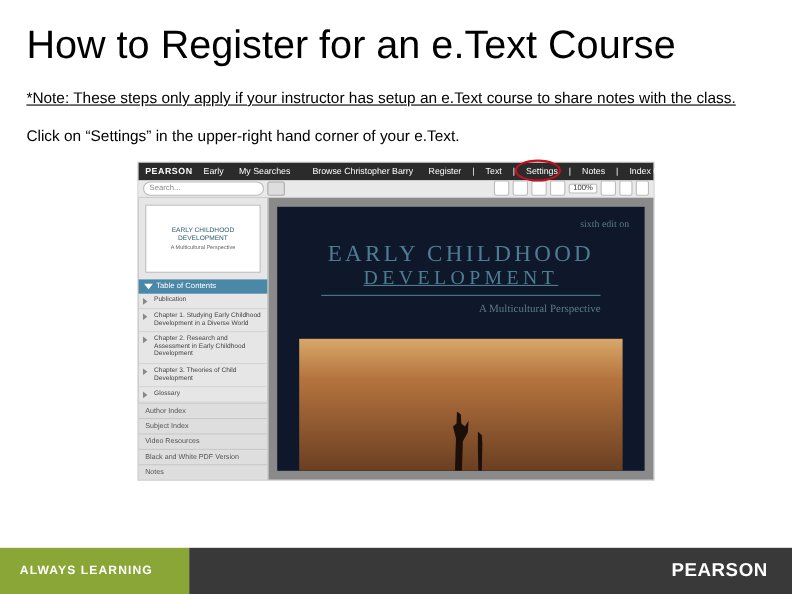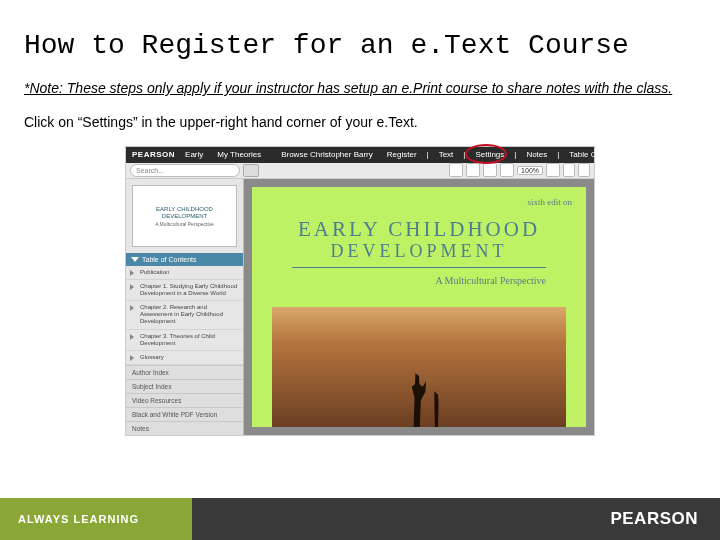--- a/index.html
+++ b/index.html
@@ -1,20 +1,20 @@
 <!DOCTYPE html>
 <html><head>
 <meta charset="utf-8">
 <style>
   * { box-sizing: border-box; margin: 0; padding: 0; }
   body { width: 720px; height: 540px; background: #fff; font-family: Verdana, Geneva, sans-serif; position: relative; overflow: hidden; }
-  .title { font-size: 28px; font-weight: 400; padding: 30px 24px 8px 24px; font-family: Liberation Mono, monospace; }
+  .title { font-size: 36px; font-weight: 400; padding: 20px 24px 8px 24px; font-family: Liberation Sans, sans-serif; }
   .note { font-size: 14px; padding: 10px 24px 6px 24px; line-height: 1.4; }
   .note .star { color: #000; }
-  .note .ul { text-decoration: underline; font-style: italic; }
+  .note .ul { text-decoration: underline; }
   .instr { font-size: 14px; padding: 8px 36px 14px 24px; line-height: 1.4; }
 
   .screenshot { width: 470px; height: 290px; margin: 0 auto; background: #f4f4f4; border: 1px solid #ccc; display: flex; flex-direction: column; }
   .ss-header { height: 22px; background: #2b2b2b; color: #fff; display: flex; align-items: center; font-size: 8px; padding: 0 6px; gap: 6px; }
   .brand { font-weight: bold; letter-spacing: 0.5px; }
   .spacer { flex: 1; }
   .hdr-link { color: #fff; padding: 0 4px; white-space: nowrap; }
   .circled { position: relative; }
   .circle-mark { position: absolute; left: -6px; top: -6px; width: 42px; height: 20px; border: 2px solid #c61022; border-radius: 50%; pointer-events: none; }
 
@@ -31,64 +31,64 @@
   .thumb-title { font-size: 6px; color: #2a5c6d; text-align: center; line-height: 1.1; padding: 2px; }
   .thumb-sub { font-size: 5px; color: #666; }
   .toc-head { background: #4a88a8; color: #fff; padding: 3px 5px; font-size: 7px; display:flex; align-items:center; gap:3px; }
   .toc-arrow { width:0;height:0;border-left:4px solid transparent;border-right:4px solid transparent;border-top:5px solid #fff; }
   .toc-list { flex: 1; overflow: hidden; }
   .toc-item { padding: 3px 5px 3px 14px; border-bottom: 1px solid #d4d4d4; font-size: 6px; line-height: 1.2; color: #444; position: relative; }
   .toc-item::before { content: ""; position: absolute; left: 4px; top: 4px; width: 0; height: 0; border-top: 3px solid transparent; border-bottom: 3px solid transparent; border-left: 4px solid #888; }
   .toc-tabs { }
   .toc-tab { padding: 3px 6px; border-top: 1px solid #c8c8c8; background: #dedede; font-size: 6.5px; color: #555; }
 
-  .page { flex: 1; margin: 8px; background: #bef264; position: relative; overflow: hidden; }
+  .page { flex: 1; margin: 8px; background: #0f172a; position: relative; overflow: hidden; }
   .page-edition { position: absolute; top: 10px; right: 14px; font-size: 9px; color: #5b7b88; font-family: Georgia, serif; }
   .page-title1 { position: absolute; top: 30px; left: 0; right: 0; text-align: center; font-family: Liberation Serif, serif; font-size: 21px; color: #4d7d92; letter-spacing: 3px; }
-  .page-title2 { position: absolute; top: 54px; left: 0; right: 0; text-align: center; font-family: "Trajan Pro", Georgia, serif; font-size: 18px; color: #4d7d92; letter-spacing: 4px; }
+  .page-title2 { position: absolute; top: 54px; left: 0; right: 0; text-align: center; font-family: "Trajan Pro", Georgia, serif; font-size: 18px; color: #4d7d92; letter-spacing: 4px; text-decoration: underline; }
   .page-under { position: absolute; top: 80px; left: 40px; right: 40px; height: 1px; background: #4d7d92; }
   .page-sub { position: absolute; top: 88px; right: 40px; font-size: 10px; color: #5b7b88; font-family: Georgia, serif; }
   .page-img { position: absolute; top: 120px; left: 20px; right: 20px; bottom: 0; background: linear-gradient(to bottom, #d9a86a 0%, #b5743e 30%, #6b3f22 100%); }
   .silh1 { position: absolute; left: 50%; bottom: 0; width: 18px; height: 54px; background: #1b0f08; transform: translateX(-60%); clip-path: polygon(40% 0, 60% 5%, 62% 20%, 80% 25%, 100% 15%, 95% 35%, 70% 50%, 65% 100%, 30% 100%, 35% 45%, 20% 25%, 38% 20%); }
   .silh2 { position: absolute; left: 54%; bottom: 0; width: 12px; height: 36px; background: #1b0f08; clip-path: polygon(30% 0, 60% 10%, 65% 30%, 60% 100%, 35% 100%, 30% 40%); }
 
   .footer { position: absolute; left: 0; right: 0; bottom: 0; height: 42px; display: flex; }
-  .footer-left { width: 192px; background: #8aa636; color: #fff; display: flex; align-items: center; padding-left: 18px; font-size: 11px; letter-spacing: 1px; font-weight: bold; }
+  .footer-left { width: 172px; background: #8aa636; color: #fff; display: flex; align-items: center; padding-left: 18px; font-size: 11px; letter-spacing: 1px; font-weight: bold; }
   .footer-right { flex: 1; background: #393939; display: flex; align-items: center; justify-content: flex-end; padding-right: 22px; color: #fff; font-size: 17px; font-weight: bold; letter-spacing: 0.5px; }
 </style>
 </head>
 <body>
 
 <h1 class="title">How to Register for an e.Text Course</h1>
 
 <p class="note">
-  <span class="star ul">*Note:</span><span class="ul"> These steps only apply if your instructor has setup an e.Print course to share notes with the class.</span>
+  <span class="star ul">*Note:</span><span class="ul"> These steps only apply if your instructor has setup an e.Text course to share notes with the class.</span>
 </p>
 
 <p class="instr">Click on “Settings” in the upper-right hand corner of your e.Text.</p>
 
 <div class="screenshot">
   <div class="ss-header">
     <span class="brand">PEARSON</span>
     <span class="hdr-link">Early</span>
-    <span class="hdr-link">My Theories</span>
+    <span class="hdr-link">My Searches</span>
     <span class="spacer"></span>
     <span class="hdr-link">Browse Christopher Barry</span>
     <span class="hdr-link">Register</span>
     <span>|</span>
     <span class="hdr-link">Text</span>
     <span>|</span>
     <span class="hdr-link circled">
       <span>Settings</span>
       <span class="circle-mark"></span>
     </span>
     <span>|</span>
     <span class="hdr-link">Notes</span>
     <span>|</span>
-    <span class="hdr-link">Table Out</span>
+    <span class="hdr-link">Index Out</span>
   </div>
 
   <div class="ss-toolbar">
     <div class="search">Search...</div>
     <div class="go"></div>
     <span class="spacer"></span>
     <div class="tool-icon"></div>
     <div class="tool-icon"></div>
     <div class="tool-icon"></div>
     <div class="tool-icon"></div>

